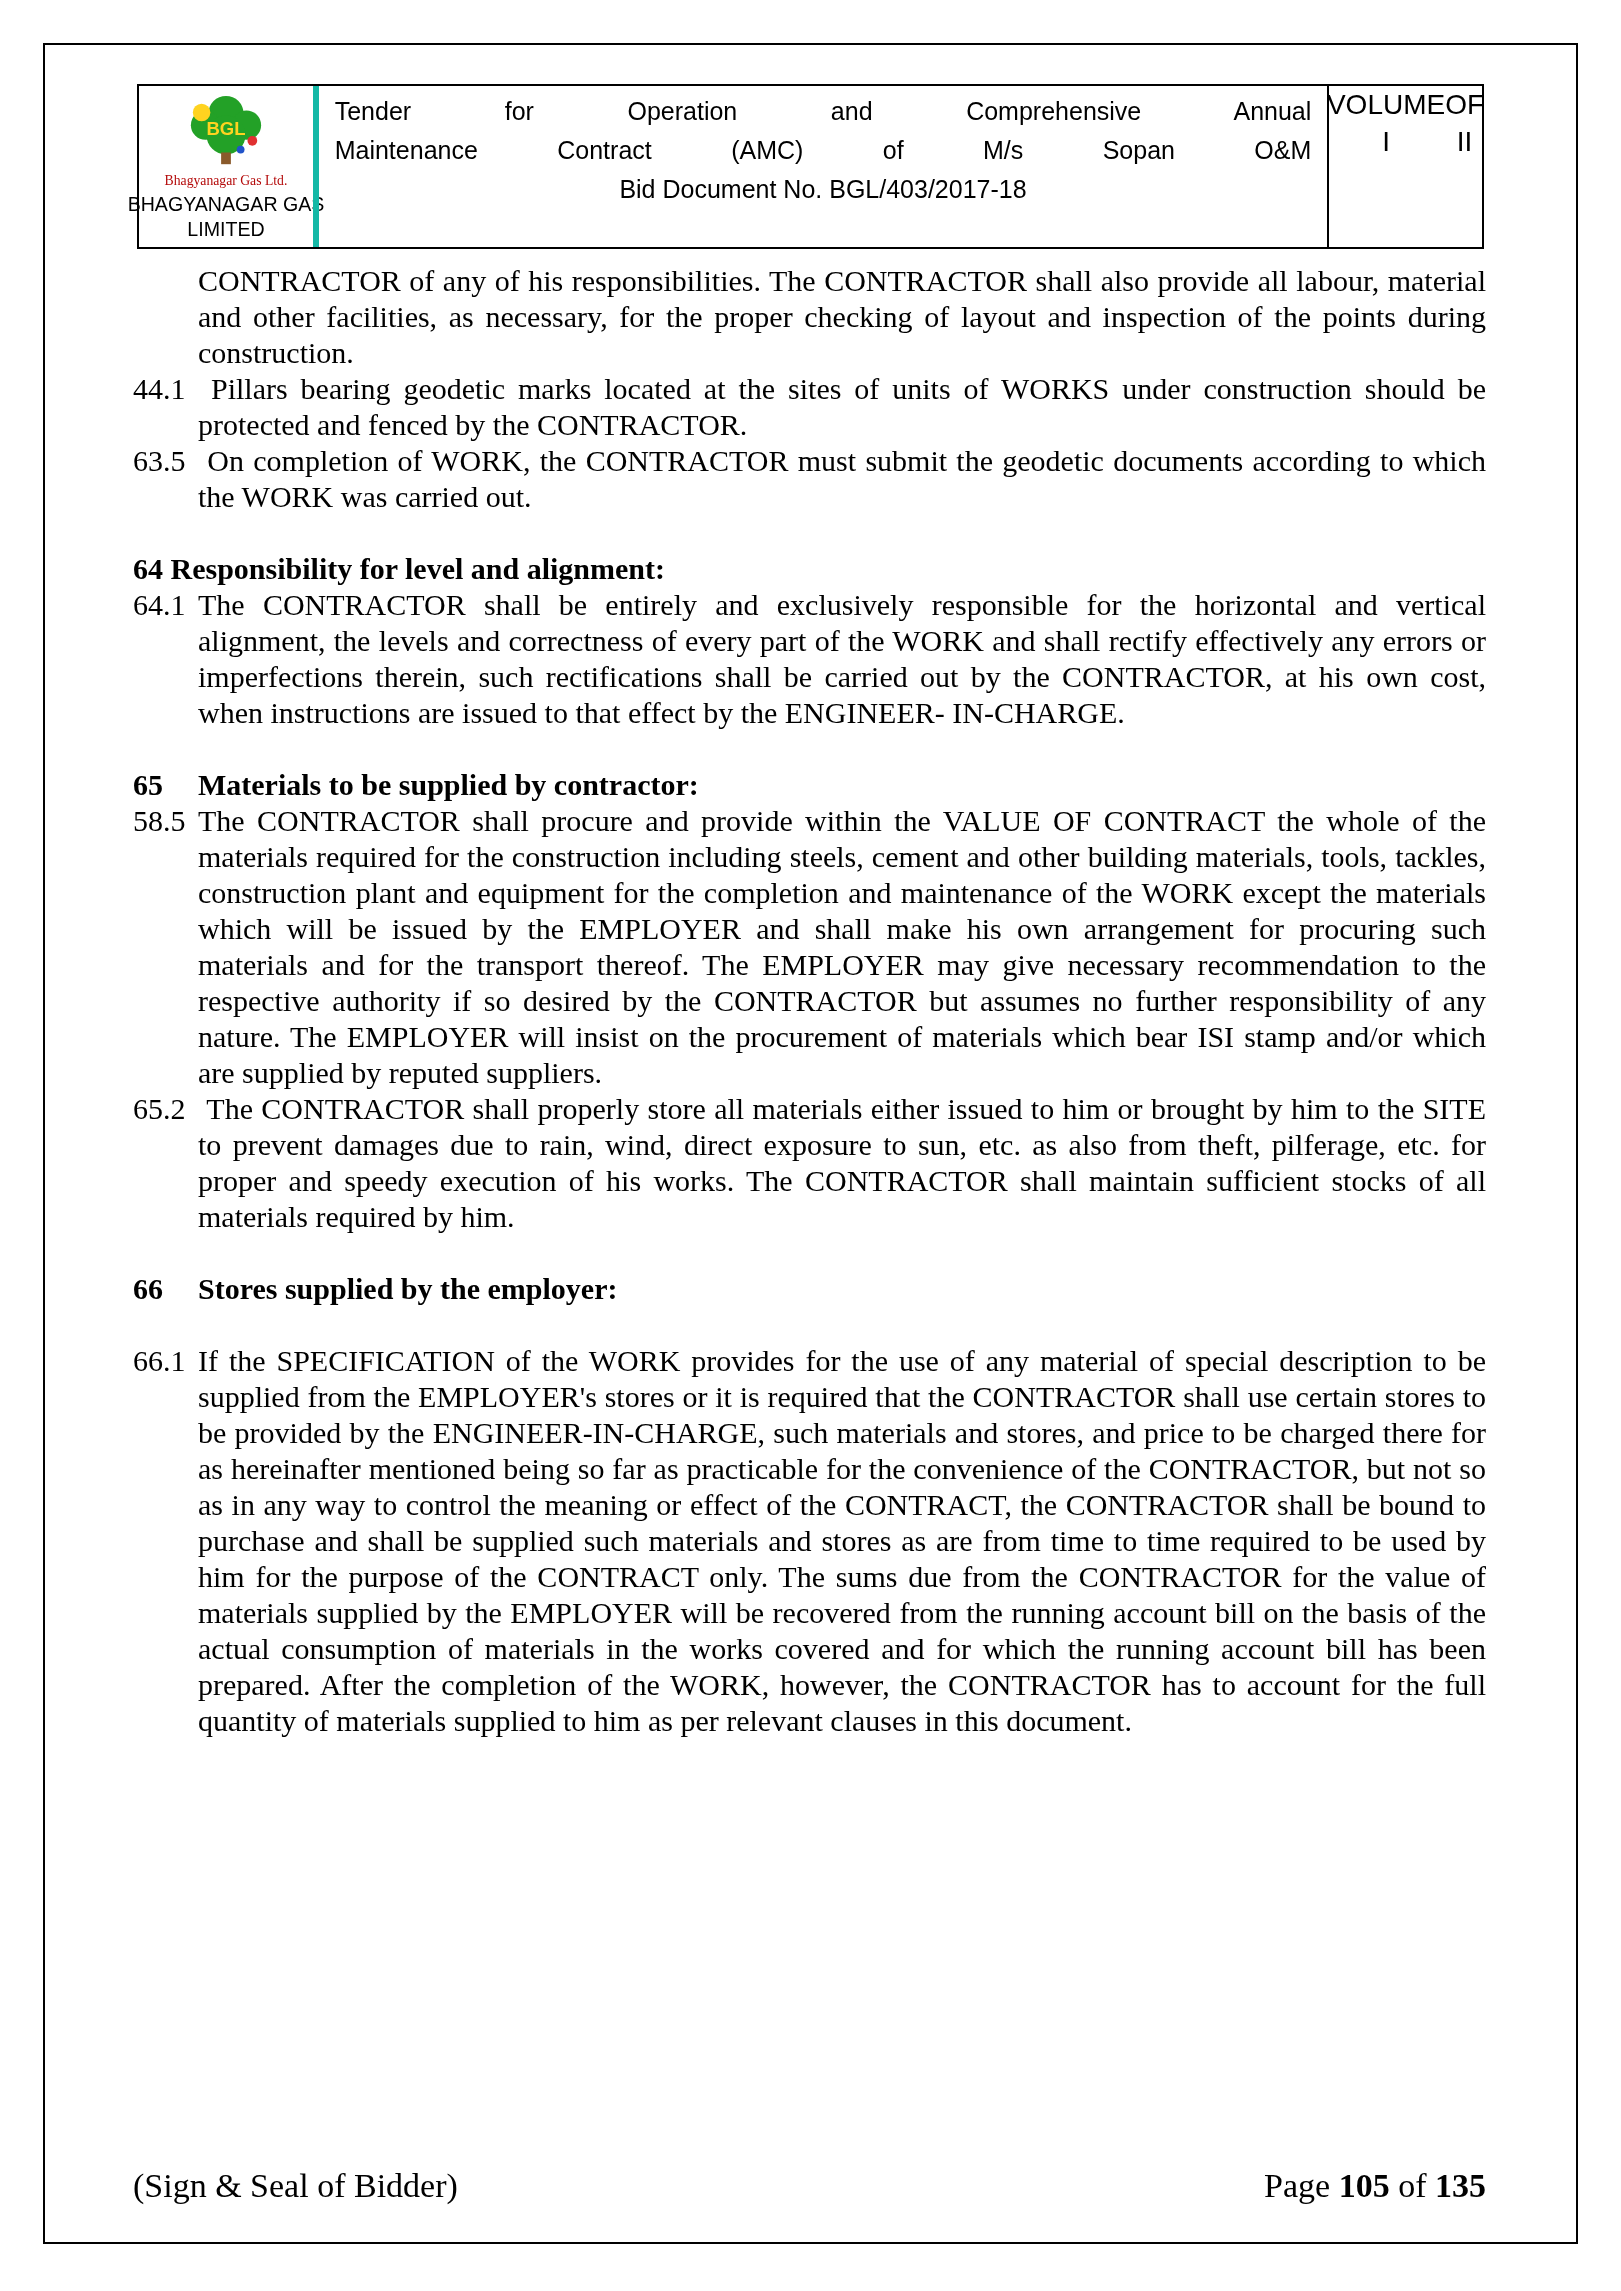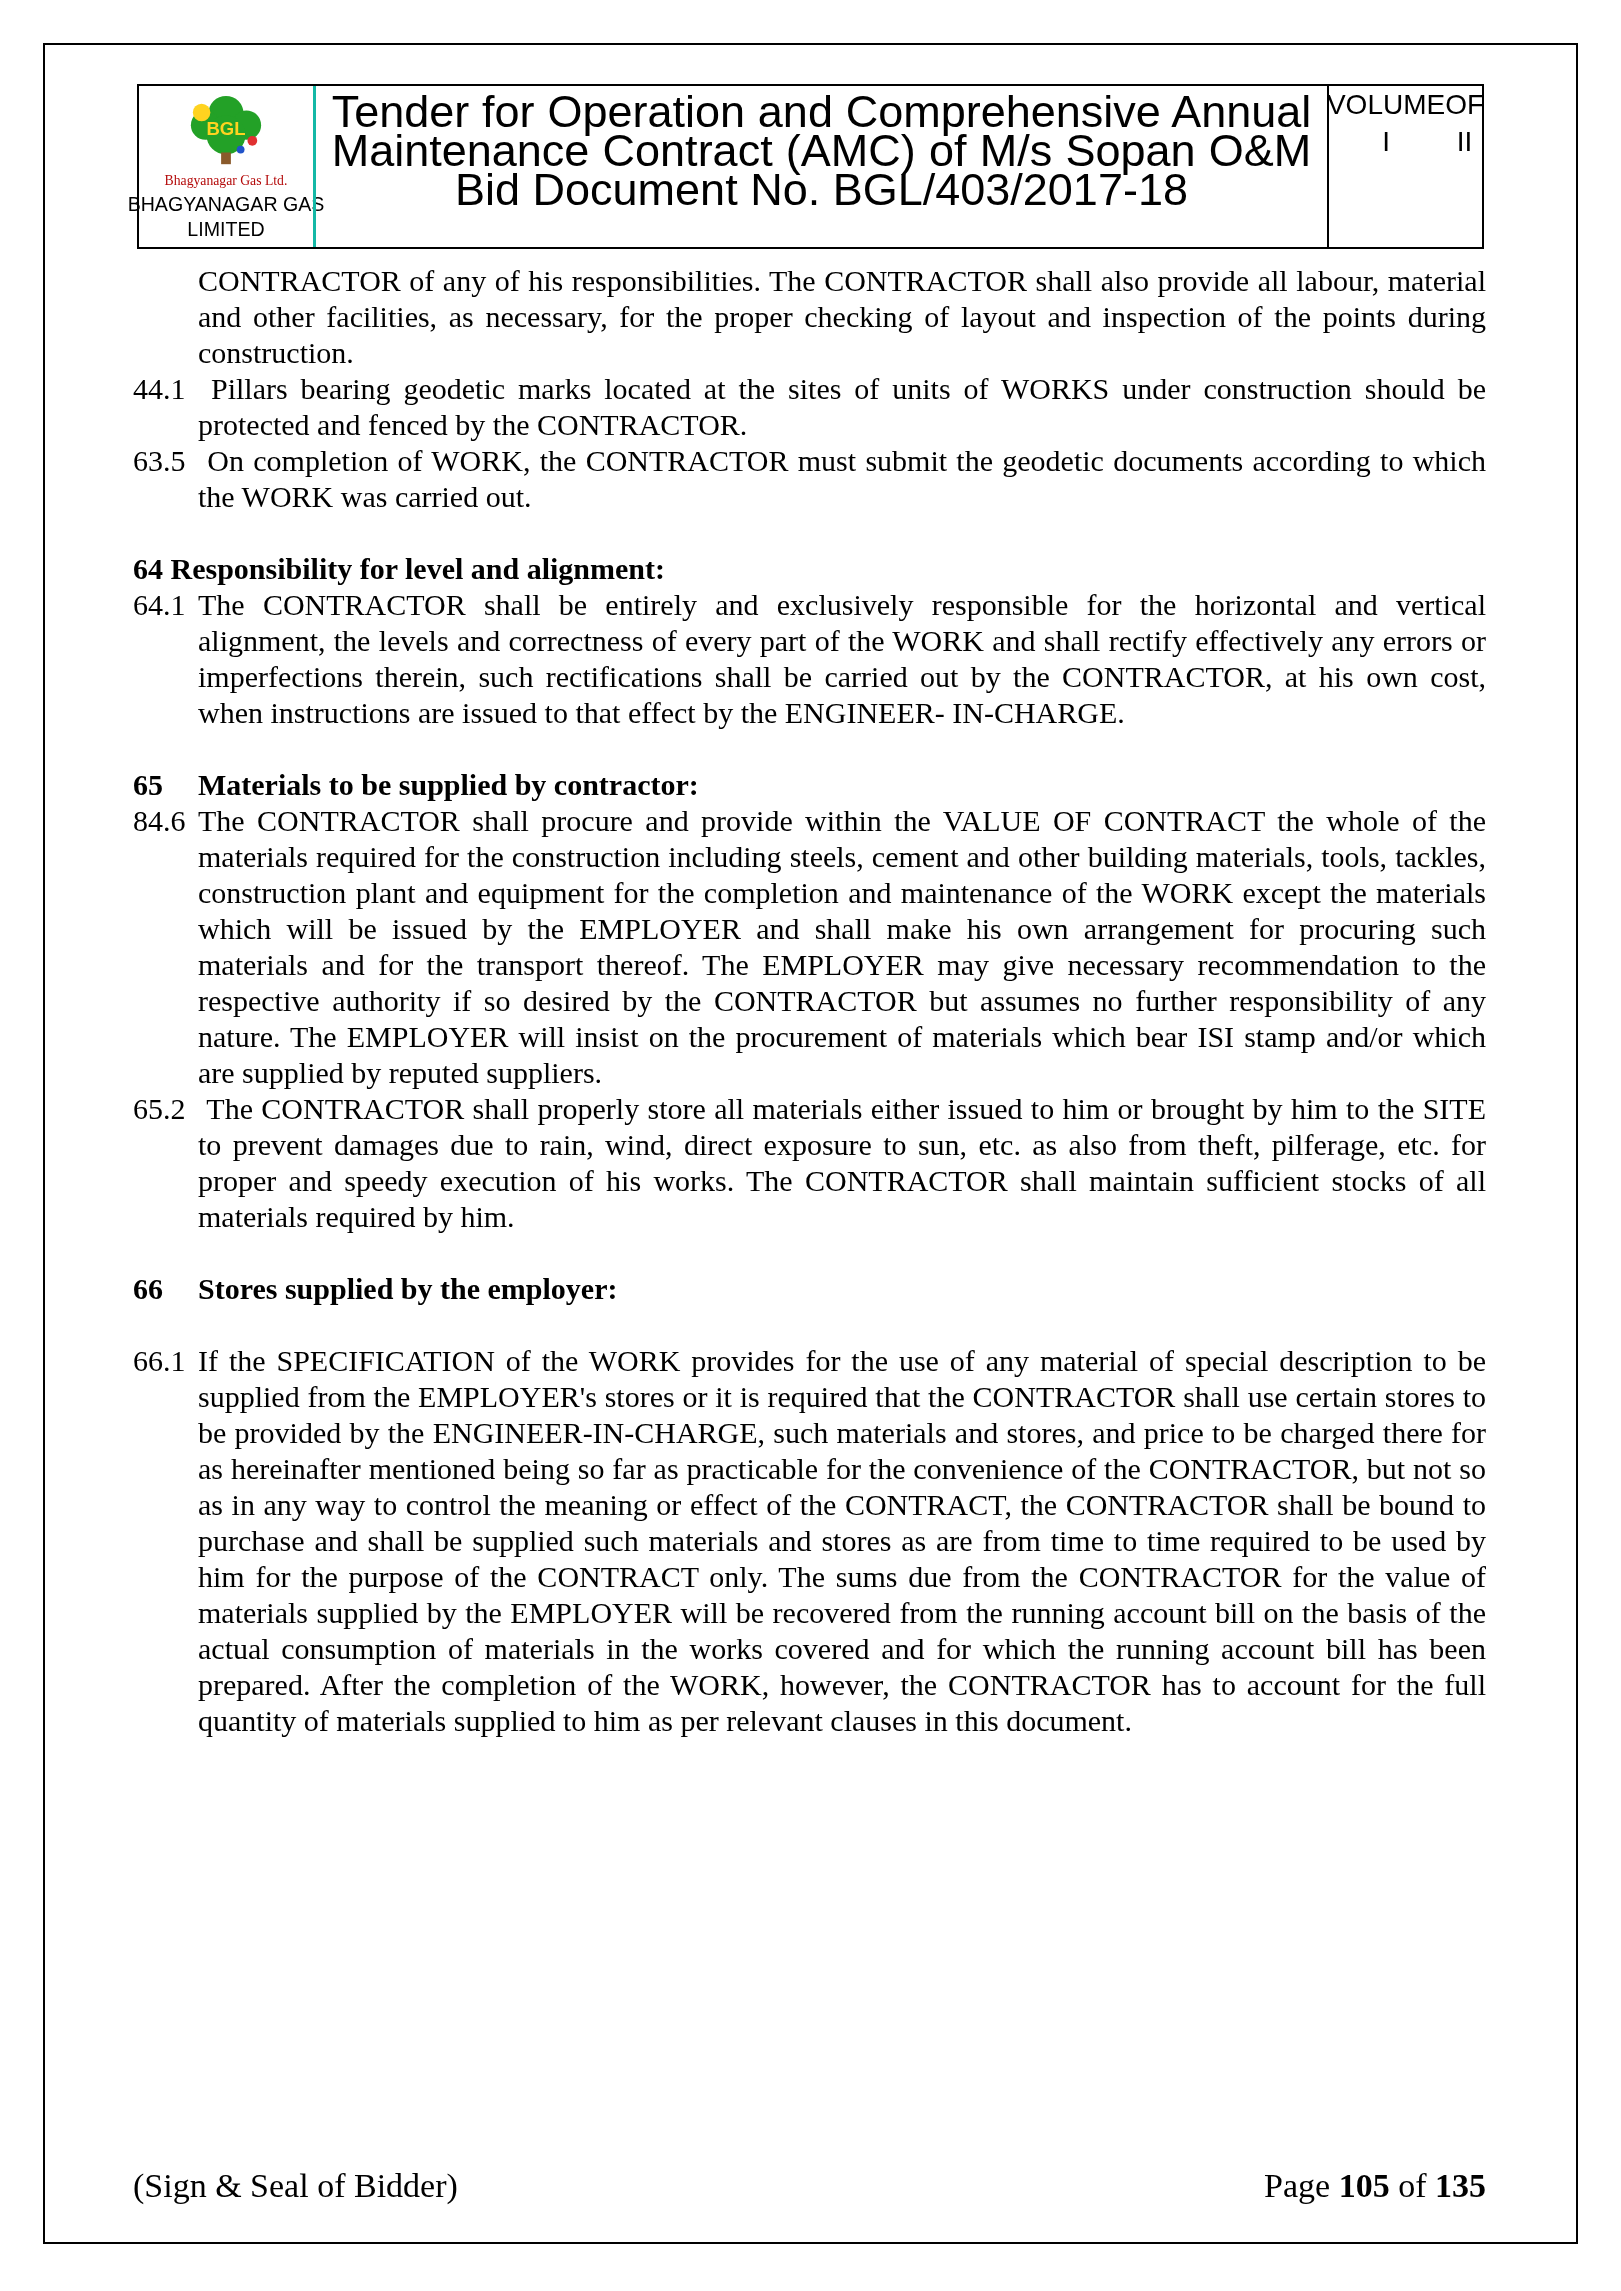--- a/index.html
+++ b/index.html
@@ -41,25 +41,25 @@
   }
   .company {
     font-family: "Liberation Sans", sans-serif;
     font-size: 19.6px; line-height: 24.5px;
     text-align: center;
     margin-top: 3.9px;
     white-space: nowrap;
   }
   .title-cell {
     flex: 1;
-    border-left: 3px solid #14b8a6;
+    border-left: 6px solid #14b8a6;
     border-right: 2px solid #000;
     padding: 5.9px 15.7px 3.9px;
     font-family: "Liberation Sans", sans-serif;
-    font-size: 45px; line-height: 39px;
+    font-size: 25px; line-height: 39px;
   }
   .title-line { text-align: justify; text-align-last: justify; }
   .title-line:last-child { text-align: center; text-align-last: center; }
   .volume-cell {
     width: 153px;
     display: flex; flex-direction: row;
     align-items: flex-start; justify-content: center;
     font-family: "Liberation Sans", sans-serif;
     font-size: 28px; line-height: 37px;
     text-align: center;
@@ -149,21 +149,21 @@
       <div class="clause">
         <span class="num">64.1</span>
         <div>The CONTRACTOR shall be entirely and exclusively responsible for the horizontal and vertical alignment, the levels and correctness of every part of the WORK and shall rectify effectively any errors or imperfections therein, such rectifications shall be carried out by the CONTRACTOR, at his own cost, when instructions are issued to that effect by the ENGINEER- IN-CHARGE.</div>
       </div>
       <div class="spacer"></div>
       <div class="clause heading">
         <span class="num">65</span>
         <div>Materials to be supplied by contractor:</div>
       </div>
       <div class="clause">
-        <span class="num">84.6</span>
+        <span class="num">58.5</span>
         <div>The CONTRACTOR shall procure and provide within the VALUE OF CONTRACT the whole of the materials required for the construction including steels, cement and other building materials, tools, tackles, construction plant and equipment for the completion and maintenance of the WORK except the materials which will be issued by the EMPLOYER and shall make his own arrangement for procuring such materials and for the transport thereof. The EMPLOYER may give necessary recommendation to the respective authority if so desired by the CONTRACTOR but assumes no further responsibility of any nature. The EMPLOYER will insist on the procurement of materials which bear ISI stamp and/or which are supplied by reputed suppliers.</div>
       </div>
       <div class="clause">
         <span class="num">65.2</span>
         <div>&nbsp;The CONTRACTOR shall properly store all materials either issued to him or brought by him to the SITE to prevent damages due to rain, wind, direct exposure to sun, etc. as also from theft, pilferage, etc. for proper and speedy execution of his works. The CONTRACTOR shall maintain sufficient stocks of all materials required by him.</div>
       </div>
       <div class="spacer"></div>
       <div class="clause heading">
         <span class="num">66</span>
         <div>Stores supplied by the employer:</div>

